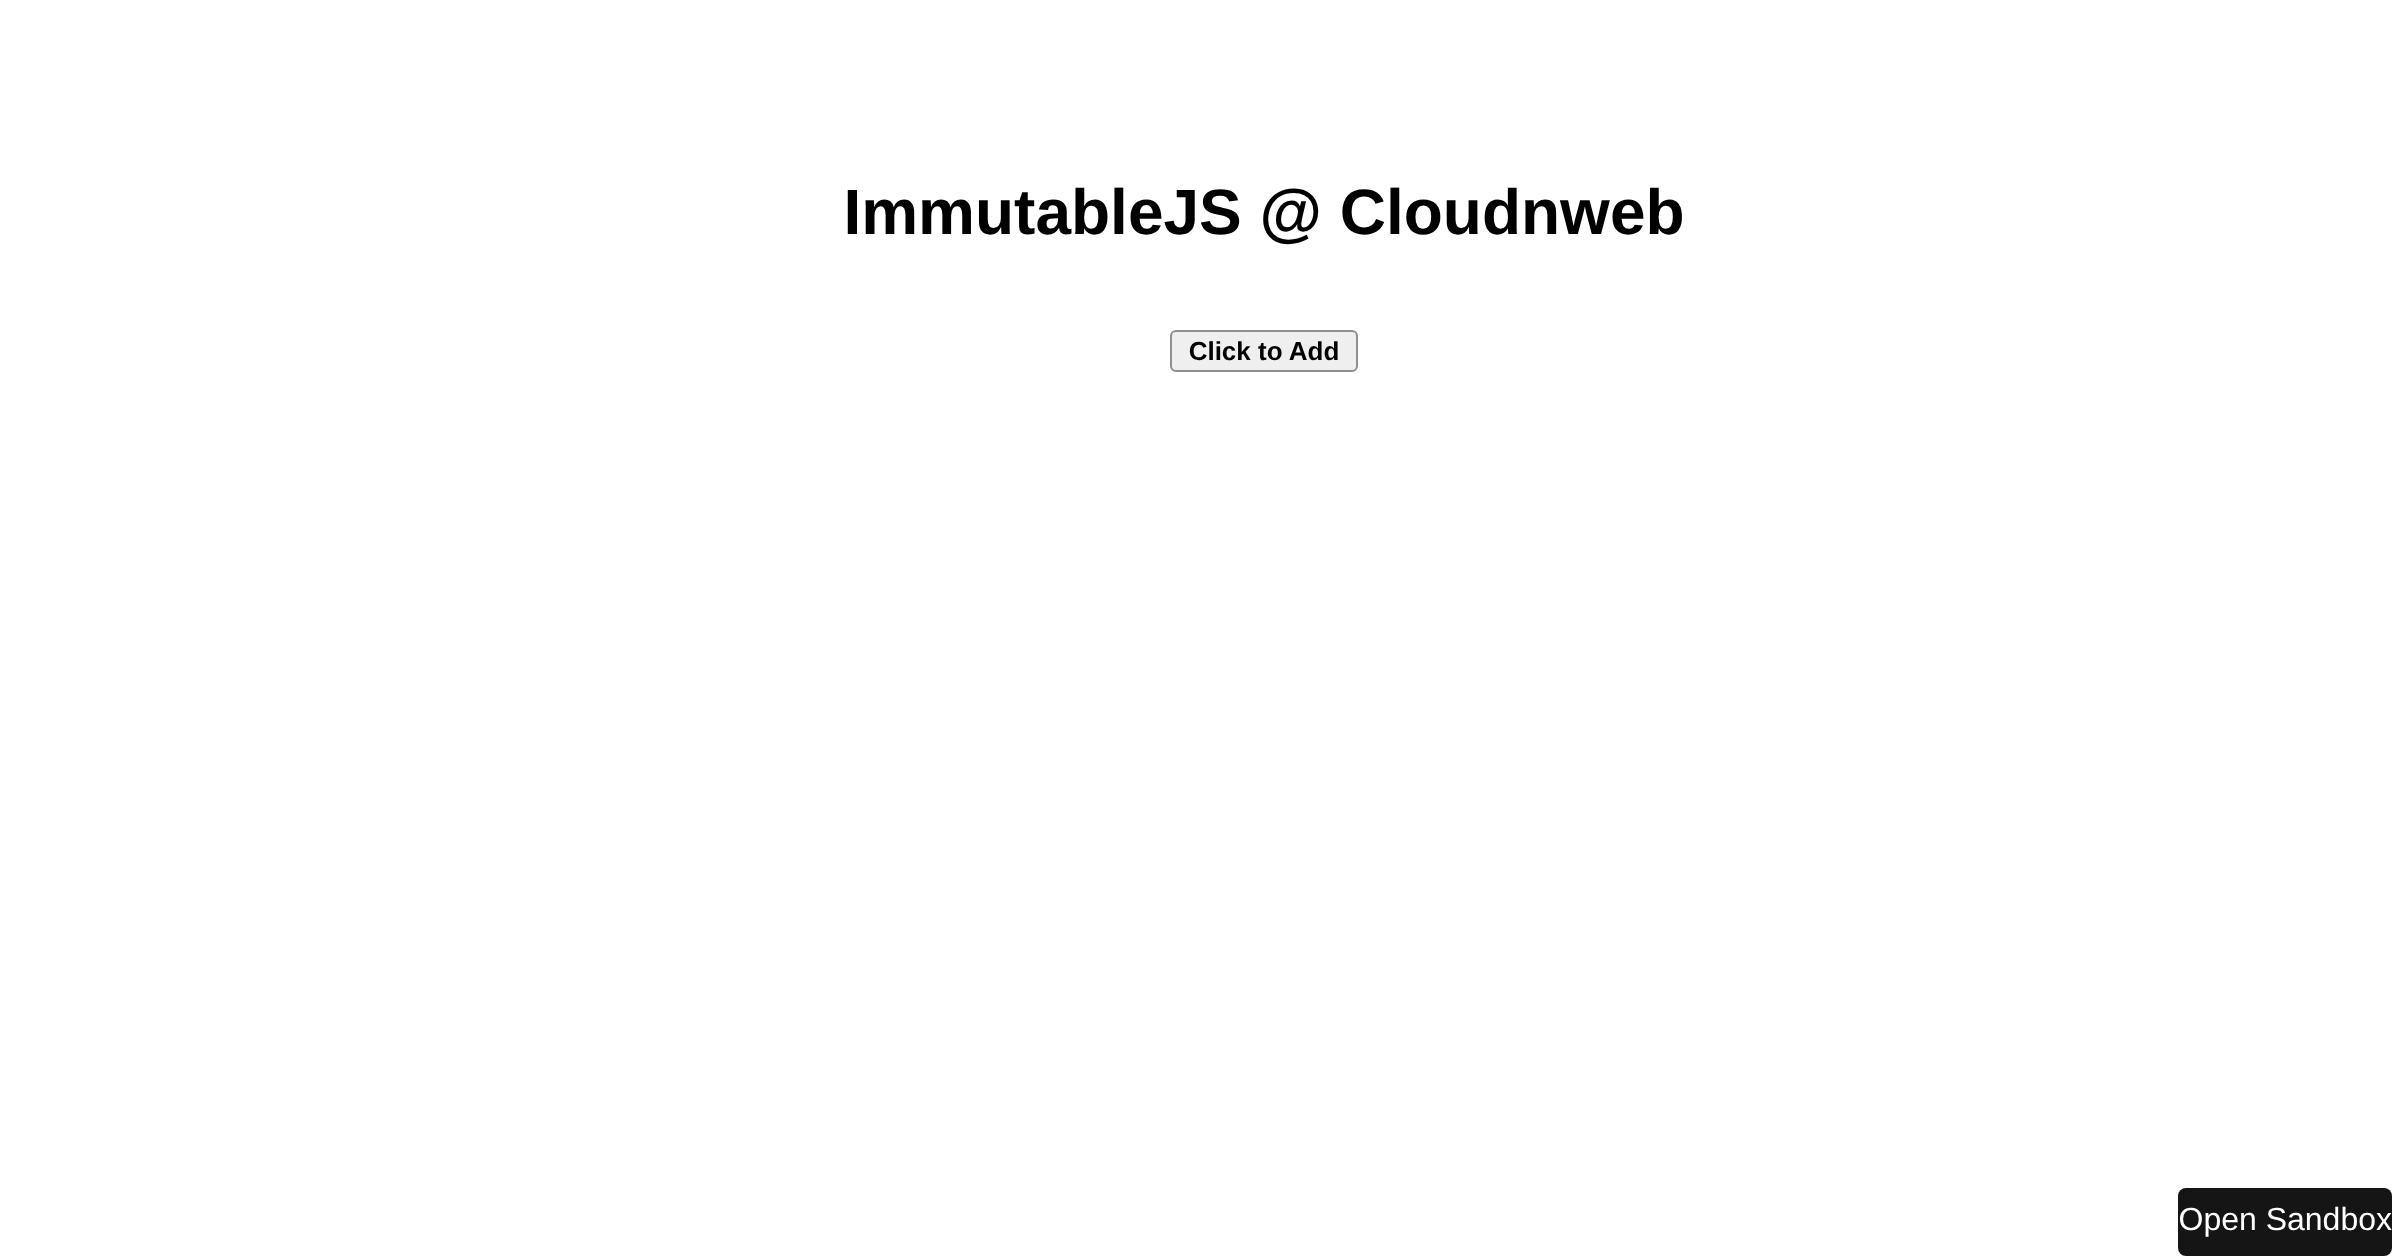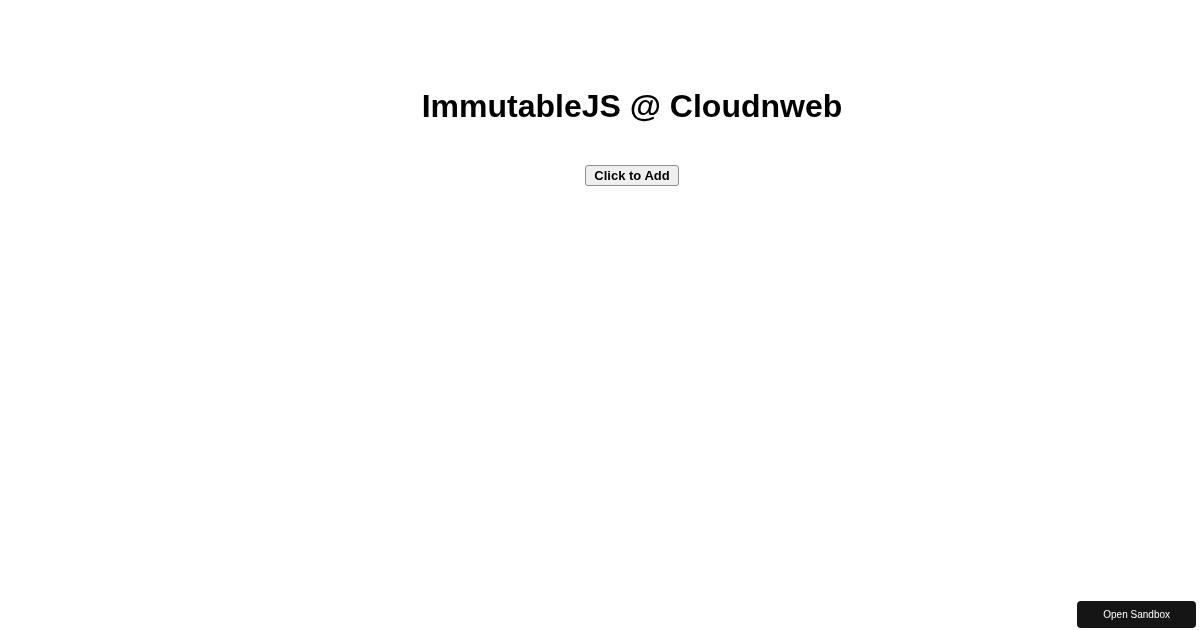--- a/index.html
+++ b/index.html
@@ -36,22 +36,22 @@
       font-weight: bold;
     }
     .open-sandbox {
       position: absolute;
       bottom: 18px;
       right: 20px;
       background: #151515;
       color: #ffffff;
       border: none;
       border-radius: 4px;
-      padding: 8px 26px;
-      font-size: 10px;
+      padding: 8px 0;
+      font-size: 16px;
       font-family: Arial, Helvetica, sans-serif;
       cursor: pointer;
     }
   </style>
 </head>
 <body>
 
 <div class="container">
   <h1 class="heading">ImmutableJS @ Cloudnweb</h1>
   <button class="add-button">Click to Add</button>

